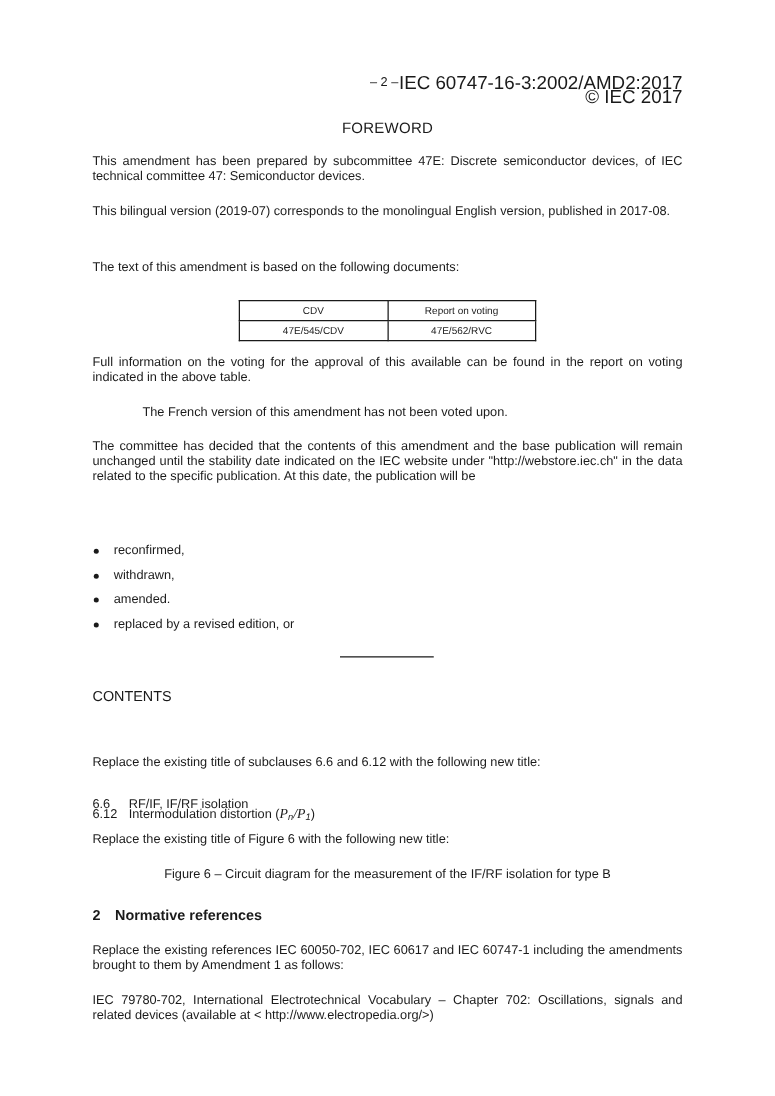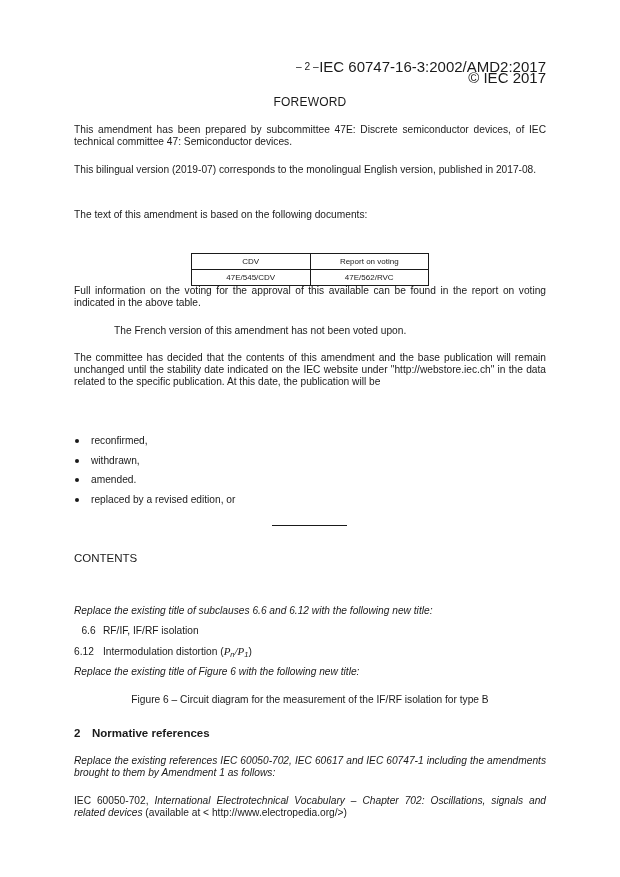--- a/index.html
+++ b/index.html
@@ -34,21 +34,21 @@
       font-size: 12px;
       letter-spacing: 0.2px;
     }
     .para {
       left: 74px; width: 472px;
       text-align: justify;
       text-align-last: left;
     }
     table.docs {
       position: absolute;
-      left: 191px; top: 253px;
+      left: 191px; top: 240px;
       width: 238px;
       border-collapse: collapse;
       font-size: 8px;
       padding-left: 36px;
     }
     table.docs td {
       border: 1px solid #1a1a1a;
       text-align: center;
       height: 15px;
       padding: 0;
@@ -73,21 +73,21 @@
     }
     .sep {
       left: 272px; top: 525px;
       width: 75px; height: 0;
       border-top: 1px solid #1a1a1a;
     }
     .contents-title {
       left: 74px; top: 552px;
       font-size: 11.5px;
     }
-    .italic { font-style: italic; }
+    .italic { }
     .toc-row { left: 74px; }
     .toc-num { display: inline-block; width: 29px; }
     .math { font-family: "Liberation Serif", serif; font-style: italic; font-size: 11px; }
     .sub { font-size: 7.5px; vertical-align: -2px; font-style: italic; }
     .fig-title {
       left: 0; width: 620px; top: 694px;
       text-align: center;
       font-weight: normal;
       font-size: 10.2px;
     }
@@ -136,30 +136,30 @@
   <li><span class="dot"></span><span>amended.</span></li>
   <li><span class="dot"></span><span>replaced by a revised edition, or</span></li>
 </ul>
 
 <div class="abs sep"></div>
 
 <div class="abs contents-title">CONTENTS</div>
 
 <div class="abs para italic" style="top:605px;">Replace the existing title of subclauses 6.6 and 6.12 with the following new title:</div>
 
-<div class="abs toc-row" style="top:625px;text-align:center;">
+<div class="abs toc-row" style="top:638px;">
   <span class="toc-num">6.6</span><span>RF/IF, IF/RF isolation</span>
 </div>
 <div class="abs toc-row" style="top:645px;">
   <span class="toc-num">6.12</span><span>Intermodulation distortion (</span><span class="math">P</span><span class="sub">n</span><span class="math">/</span><span class="math">P</span><span class="sub">1</span><span>)</span>
 </div>
 
 <div class="abs para italic" style="top:666px;">Replace the existing title of Figure 6 with the following new title:</div>
 
 <div class="abs fig-title">Figure 6 – Circuit diagram for the measurement of the IF/RF isolation for type B</div>
 
 <div class="abs section-head">
   <span class="num">2</span><span>Normative references</span>
 </div>
 
 <div class="abs para italic" style="top:755px;">Replace the existing references IEC 60050-702, IEC 60617 and IEC 60747-1 including the amendments brought to them by Amendment 1 as follows:</div>
 
-<div class="abs para" style="top:795px;"><span>IEC 60050-702, </span><span class="italic">International Electrotechnical Vocabulary – Chapter 702: Oscillations, signals and related devices</span><span> (available at &lt; http://www.electropedia.org/&gt;)</span></div>
+<div class="abs para" style="top:795px;"><span>IEC 79780-702, </span><span class="italic">International Electrotechnical Vocabulary – Chapter 702: Oscillations, signals and related devices</span><span> (available at &lt; http://www.electropedia.org/&gt;)</span></div>
 
 </body></html>

